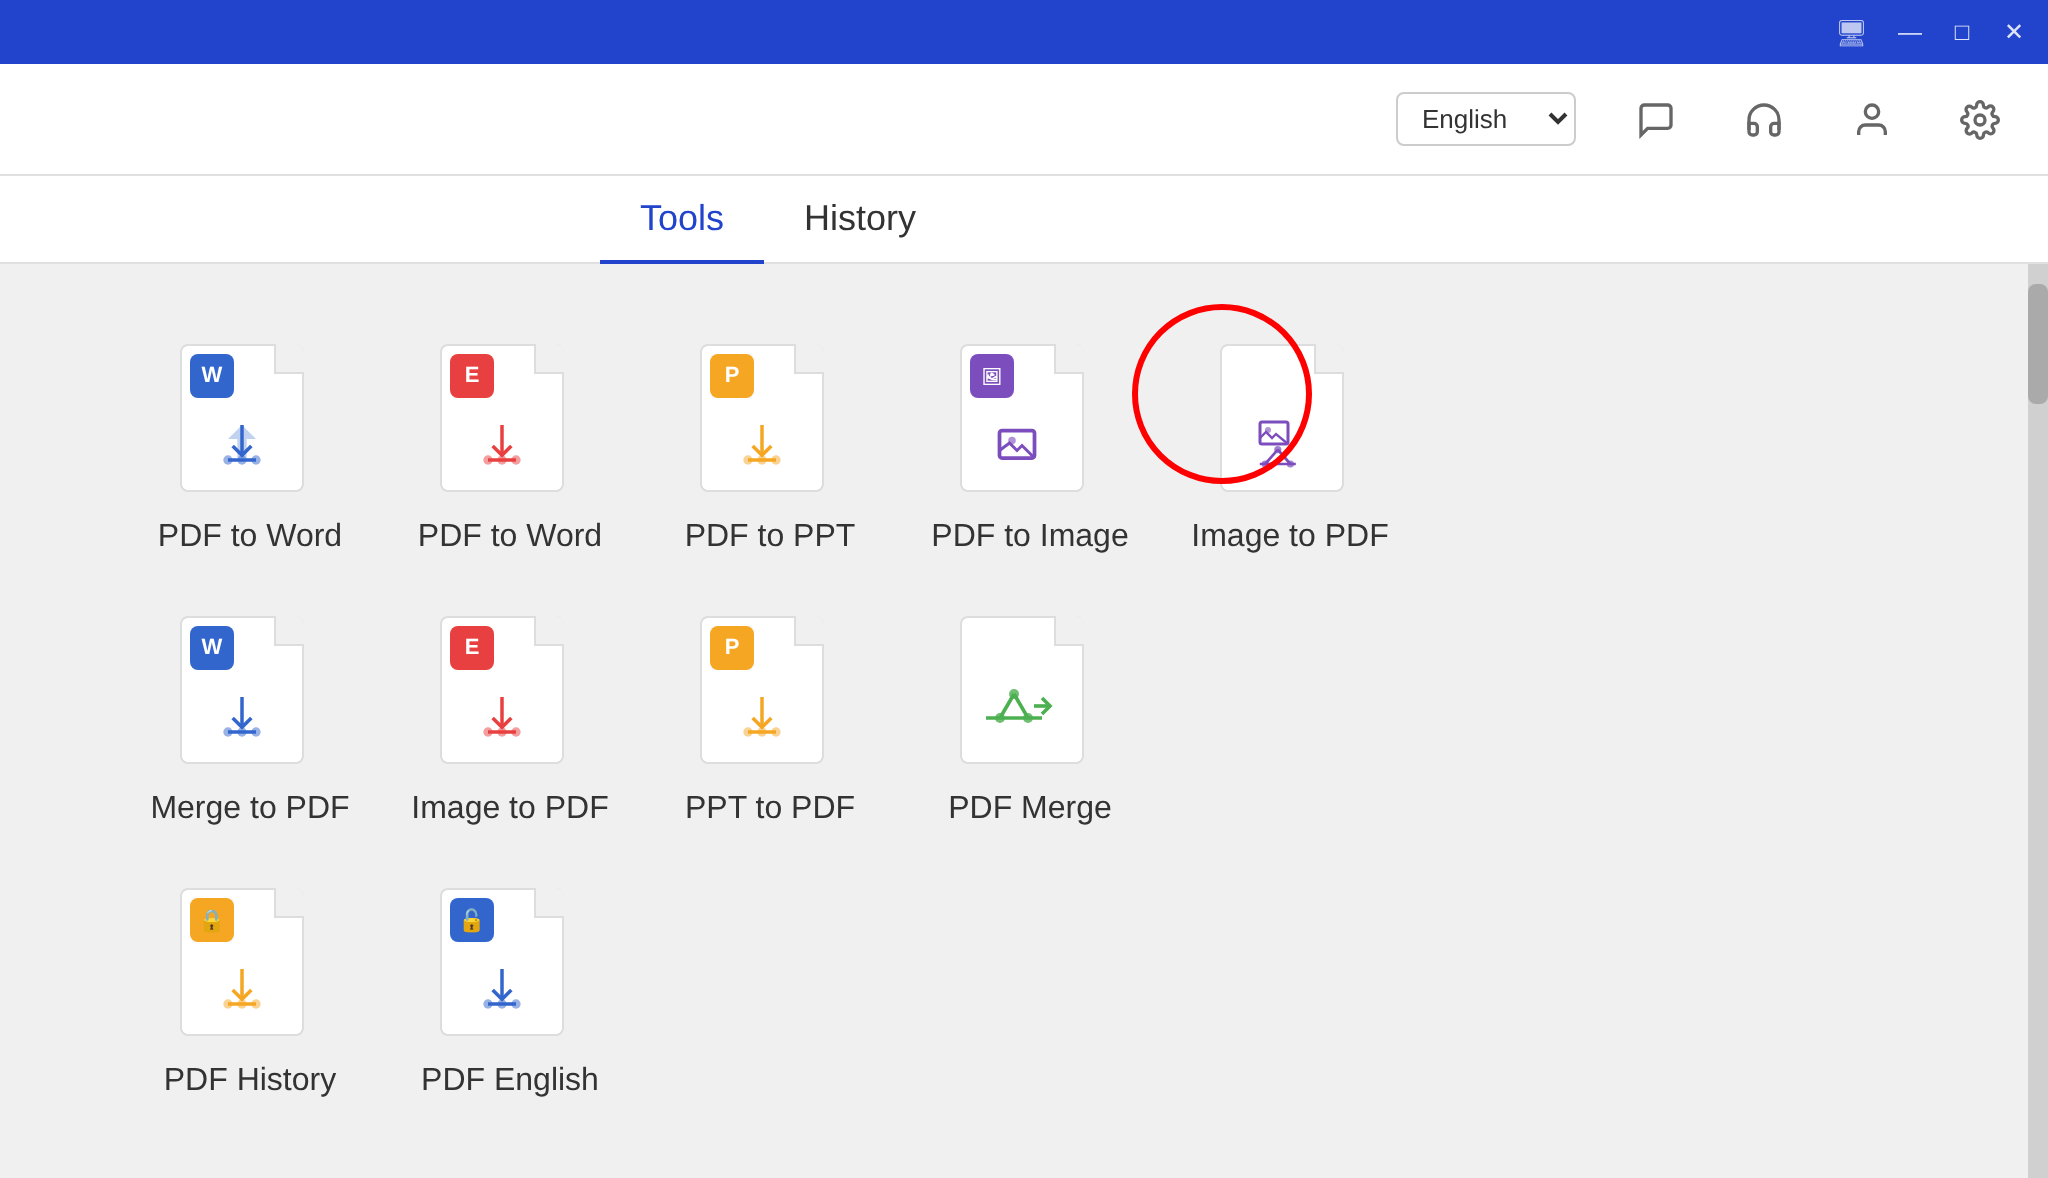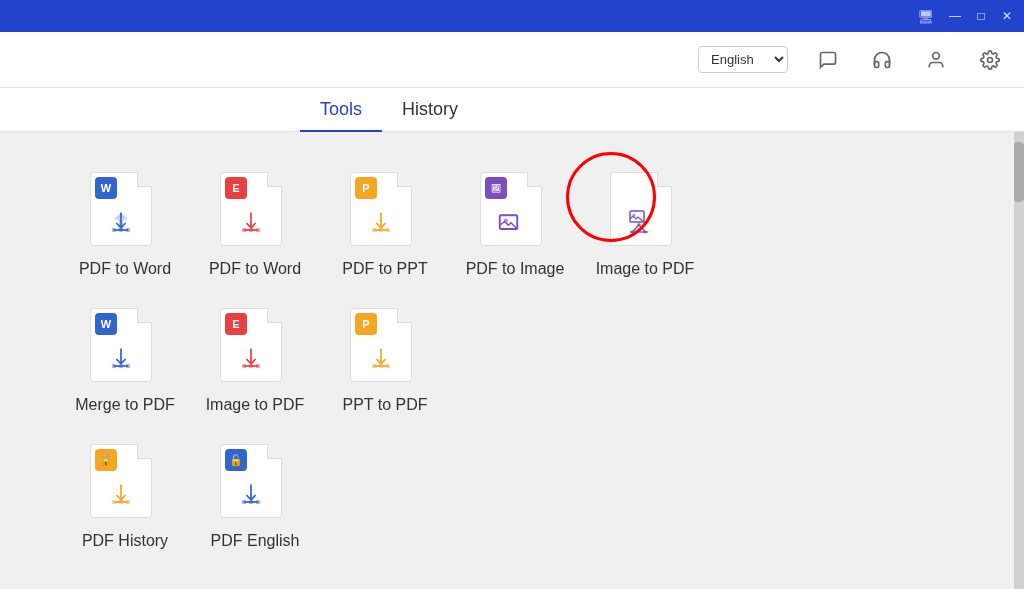--- a/index.html
+++ b/index.html
@@ -419,20 +419,40 @@
             <line x1="6" y1="18" x2="18" y2="18" stroke="#f5a623" stroke-width="1.5"></line>
             <path d="M12 3v13" stroke="#f5a623" stroke-width="1.5"></path>
             <path d="M8 12l4 4 4-4" fill="none" stroke="#f5a623" stroke-width="1.5"></path>
           </svg>
         </div>
       </div>
       <span class="tool-label">PPT to PDF</span>
     </div>
 
 
+    <div class="tool-item">
+      <div class="tool-icon-container">
+        <div class="file-icon">
+          <svg width="36" height="36" viewBox="0 0 36 36" fill="none" style="position:absolute;bottom:4px;left:50%;transform:translateX(-50%)">
+            <g>
+              <line x1="7" y1="18" x2="14" y2="6" stroke="#4caf50" stroke-width="1.8"></line>
+              <line x1="14" y1="6" x2="21" y2="18" stroke="#4caf50" stroke-width="1.8"></line>
+              <line x1="0" y1="18" x2="28" y2="18" stroke="#4caf50" stroke-width="1.8"></line>
+              <circle cx="7" cy="18" r="2.5" fill="#4caf50" opacity="0.8"></circle>
+              <circle cx="21" cy="18" r="2.5" fill="#4caf50" opacity="0.8"></circle>
+              <circle cx="14" cy="6" r="2.5" fill="#4caf50" opacity="0.8"></circle>
+            </g>
+
+            <line x1="24" y1="12" x2="32" y2="12" stroke="#4caf50" stroke-width="1.8"></line>
+            <path d="M28 8l4 4-4 4" fill="none" stroke="#4caf50" stroke-width="1.8"></path>
+          </svg>
+        </div>
+      </div>
+      <span class="tool-label">PDF Merge</span>
+    </div>
   </div>
 
   <div class="tool-row">
 
     <div class="tool-item">
       <div class="tool-icon-container">
         <div class="file-icon">
           <div class="file-badge badge-orange" style="font-size:11px;">🔒</div>
           <svg width="28" height="28" viewBox="0 0 24 24" fill="none" style="position:absolute;bottom:8px;left:50%;transform:translateX(-50%)">
             <circle cx="6" cy="18" r="2" fill="#f5a623" opacity="0.5"></circle>

